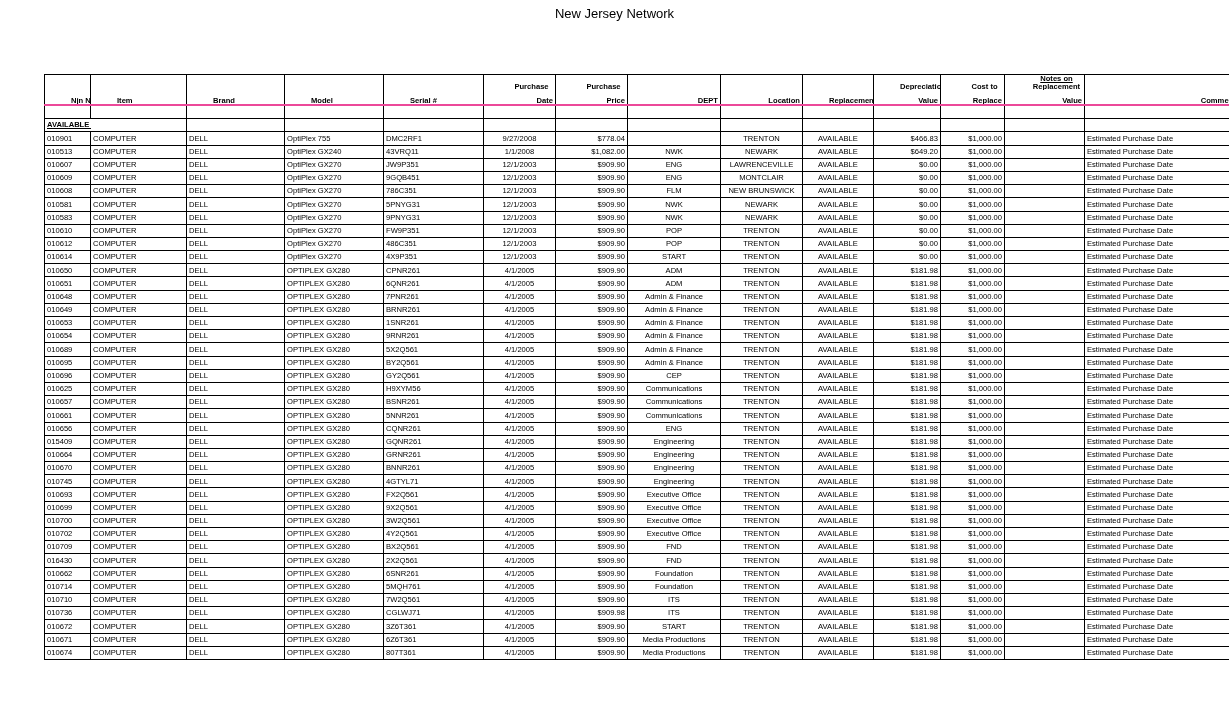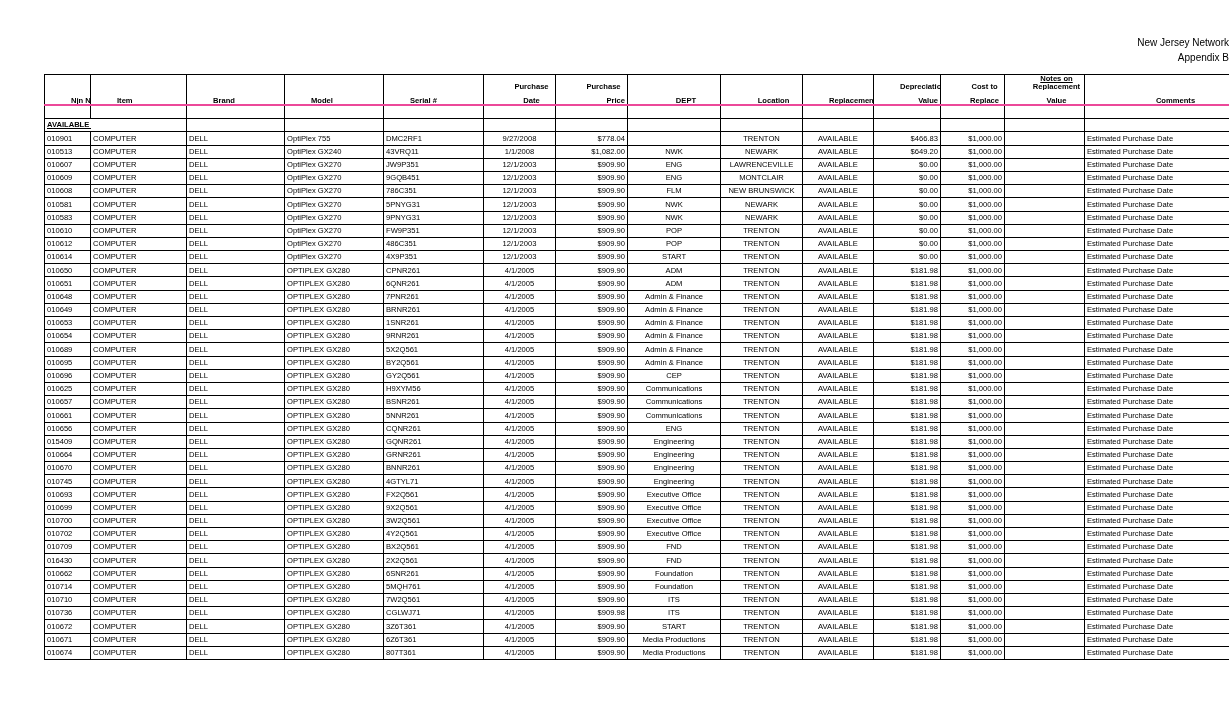--- a/index.html
+++ b/index.html
@@ -16,23 +16,23 @@
     overflow: hidden;
   }
   .page {
     position: relative;
     width: 1229px;
     height: 709px;
     background: #ffffff;
     box-sizing: border-box;
   }
   .doc-header {
-    text-align: right;
-    padding-top: 35px;
-    font-size: 10px;
+    text-align: center;
+    padding-top: 6px;
+    font-size: 13px;
     line-height: 15px;
     font-weight: 400;
   }
   .doc-header .line {
     display: block;
   }
   .table-wrap {
     position: absolute;
     left: 44px;
     top: 74px;
@@ -79,21 +79,21 @@
   }
   thead tr.hdr-main td {
     border-top: none;
     border-bottom: 2px solid #ec4899;
     height: 14px;
     vertical-align: bottom;
     font-weight: bold;
   }
   .u { text-decoration: underline; margin-left: 24px; }
   .hdr-left { text-align: left; }
-  .hdr-center { text-align: center; }
+  .hdr-center { text-align: right; }
   .hdr-right { text-align: right; }
 
   tbody td.num  { text-align: right; }
   tbody td.ctr  { text-align: center; }
   tbody td.lft  { text-align: left; }
 
   tr.spacer td {
     height: 12px;
   }
   tr.section td.section-label {
@@ -108,21 +108,20 @@
     text-decoration: underline;
   }
 </style>
 </head>
 <body>
 
 <div class="page">
 
   <div class="doc-header">
     <span class="line">New Jersey Network</span>
-    <span class="line">Appendix B</span>
   </div>
 
   <div class="table-wrap">
     <table class="inv">
       <colgroup>
         <col class="c-njn">
           <col class="c-item">
           <col class="c-brand">
           <col class="c-model">
         <col class="c-serial">

